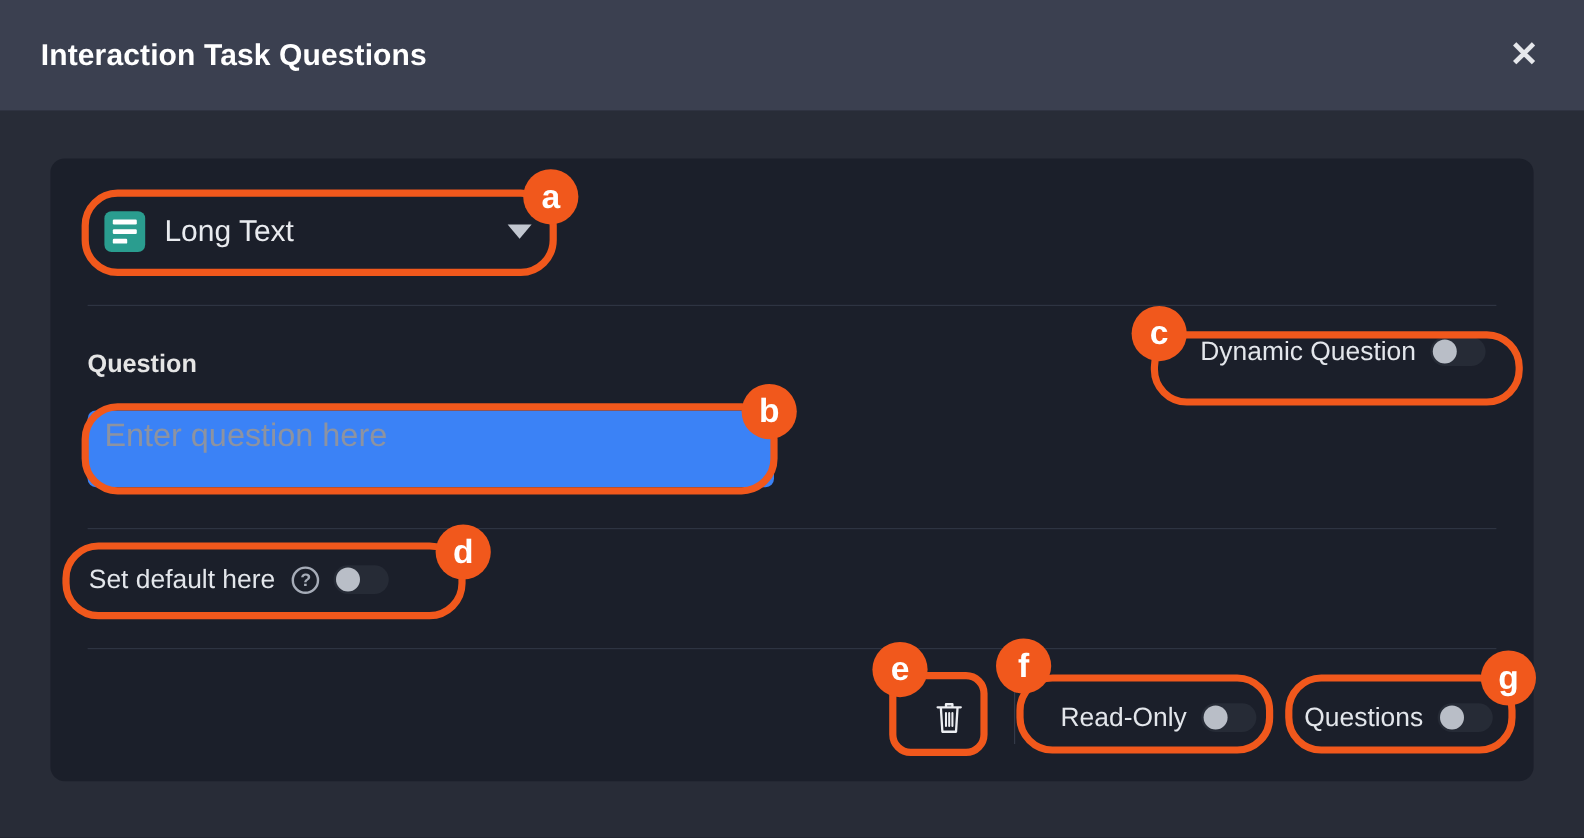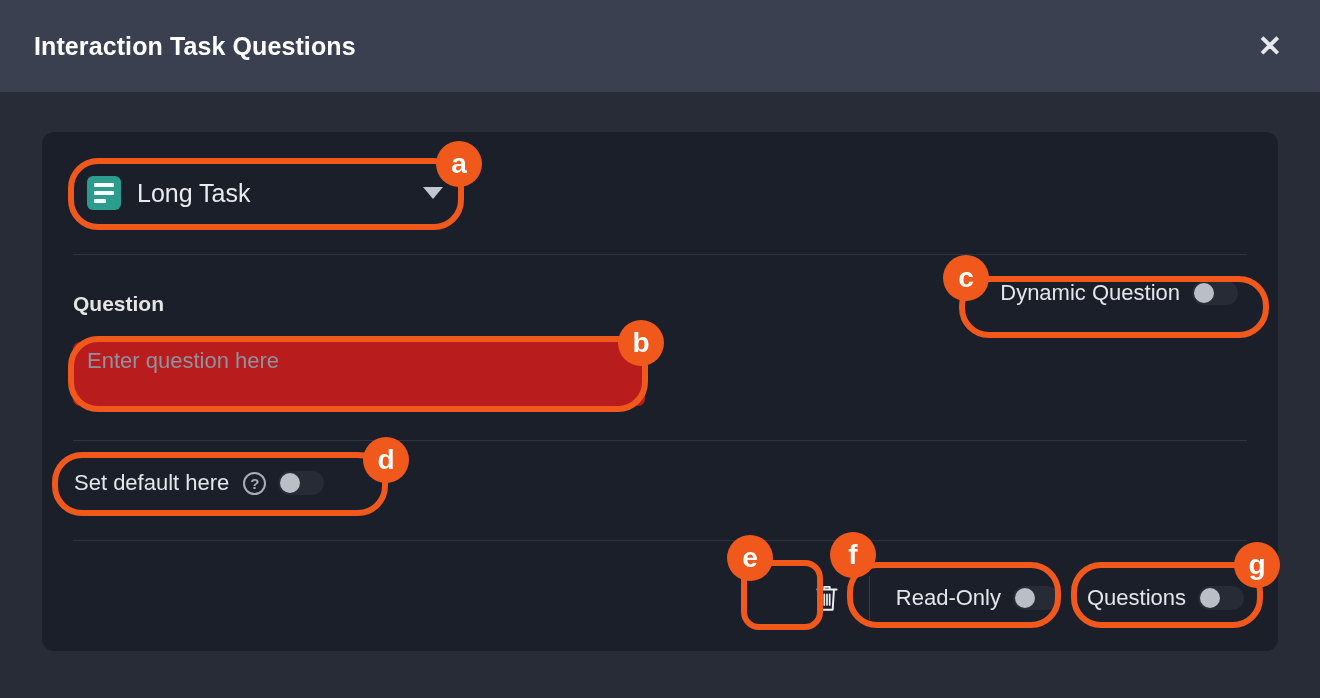--- a/index.html
+++ b/index.html
@@ -110,26 +110,26 @@
     position: absolute;
     left: 31px; top: 160px;
     font-size: 21px;
     font-weight: bold;
     color: #e5e5e5;
   }
   .question-input {
     position: absolute;
     left: 31px; top: 210px;
     width: 572px; height: 64px;
-    background: #b91c1c;
+    background: #3b82f6;
     border: none;
     border-radius: 7px;
     color: #e6e9ee;
     font-family: "Liberation Sans", sans-serif;
-    font-size: 22px;
+    font-size: 27px;
     padding: 6px 14px;
     resize: none;
     outline: none;
   }
   .question-input::placeholder { color: #8d93a1; }
 
   
   .toggle-row {
     display: inline-flex;
     align-items: center;
@@ -175,21 +175,21 @@
     flex: 0 0 auto;
   }
 
   
   .footer-row {
     position: absolute;
     right: 22px; top: 430px;
     height: 72px;
     display: flex;
     align-items: center;
-    gap: 4px;
+    gap: 16px;
   }
   .trash-btn {
     width: 56px; height: 56px;
     display: flex; align-items: center; justify-content: center;
     border-radius: 8px;
     cursor: pointer;
   }
   .vdivider {
     width: 1px; height: 44px;
     background: #343a48;
@@ -231,21 +231,21 @@
   <div class="divider d1"></div>
   <div class="divider d2"></div>
   <div class="divider d3"></div>
 
   <div class="type-select">
     <span class="type-icon">
       <i></i>
         <i></i>
         <i></i>
     </span>
-    <span class="type-label">Long Task</span>
+    <span class="type-label">Long Text</span>
     <span class="caret"></span>
   </div>
 
   <div class="question-label">Question</div>
   <textarea class="question-input" placeholder="Enter question here" style=""></textarea>
 
   <div class="toggle-row dynamic-question">
     <span class="toggle-text">Dynamic Question</span>
     <span class="switch">
         <span class="knob"></span>

